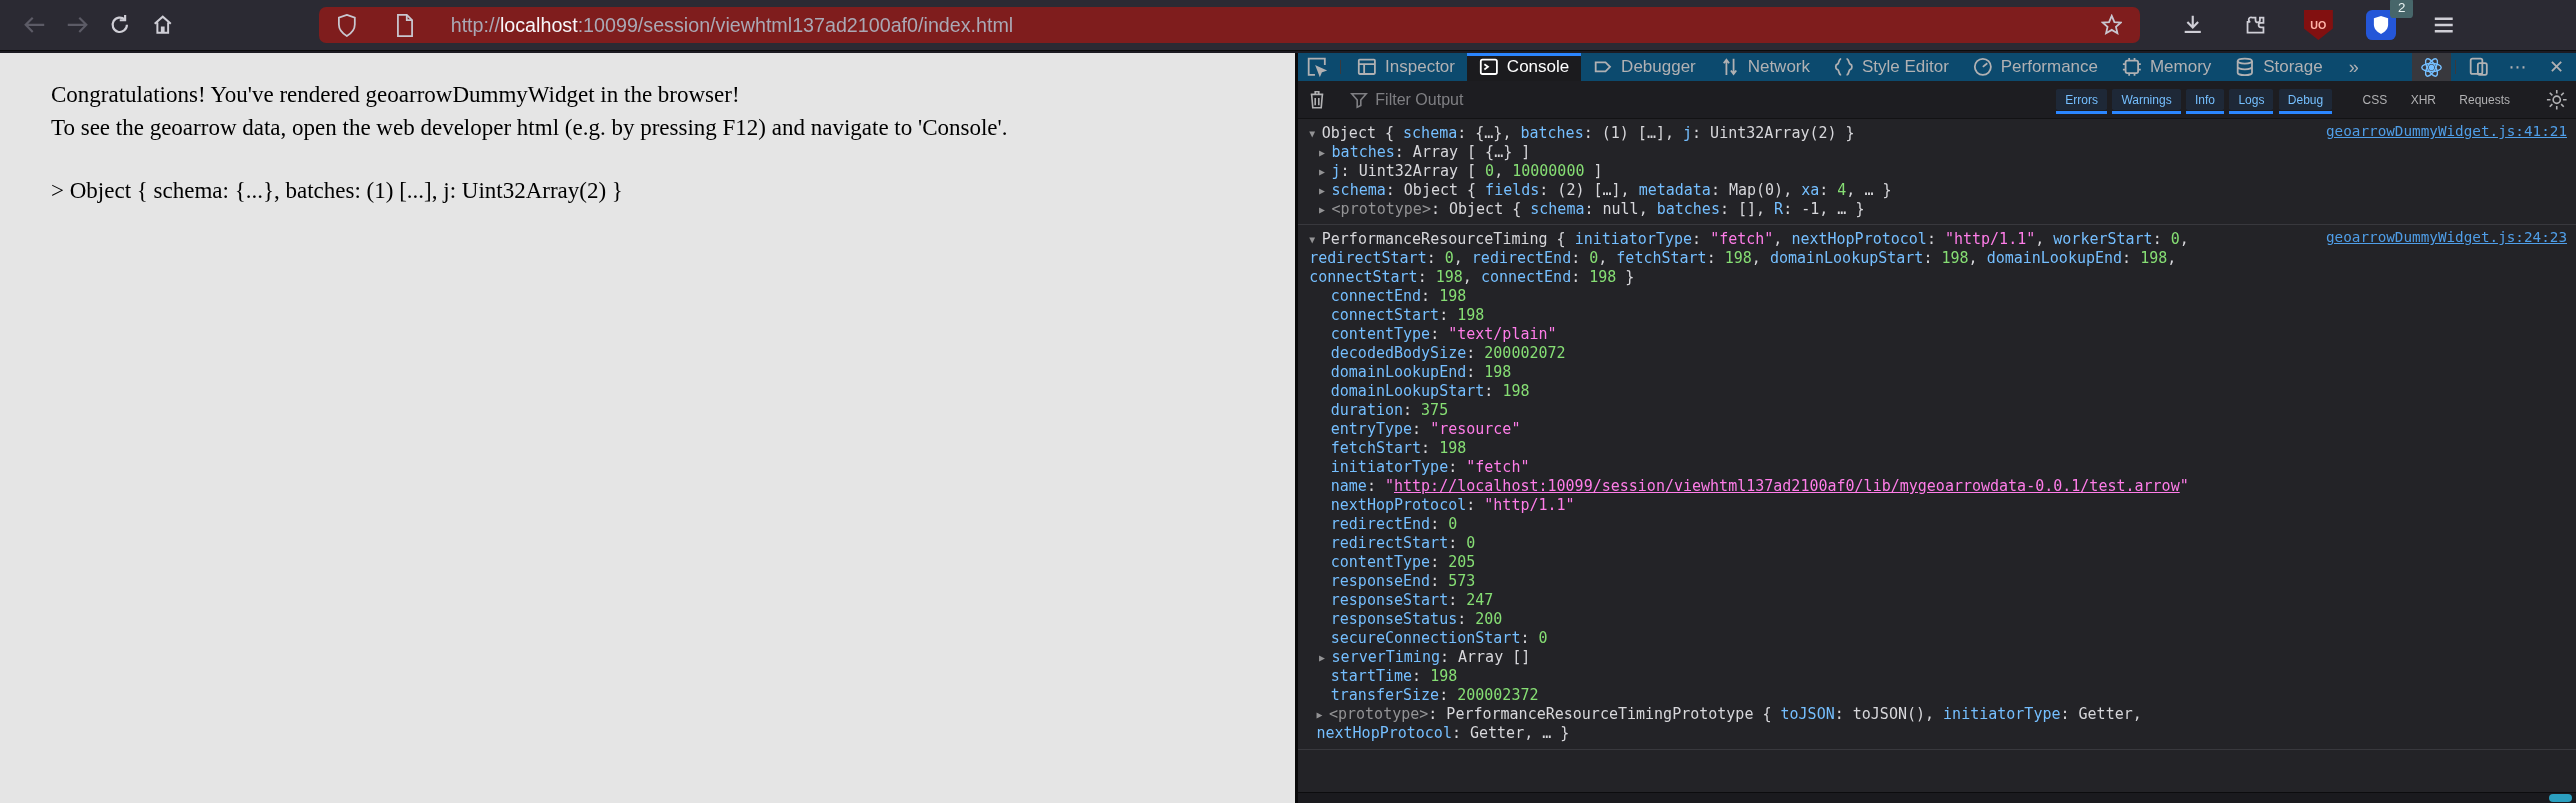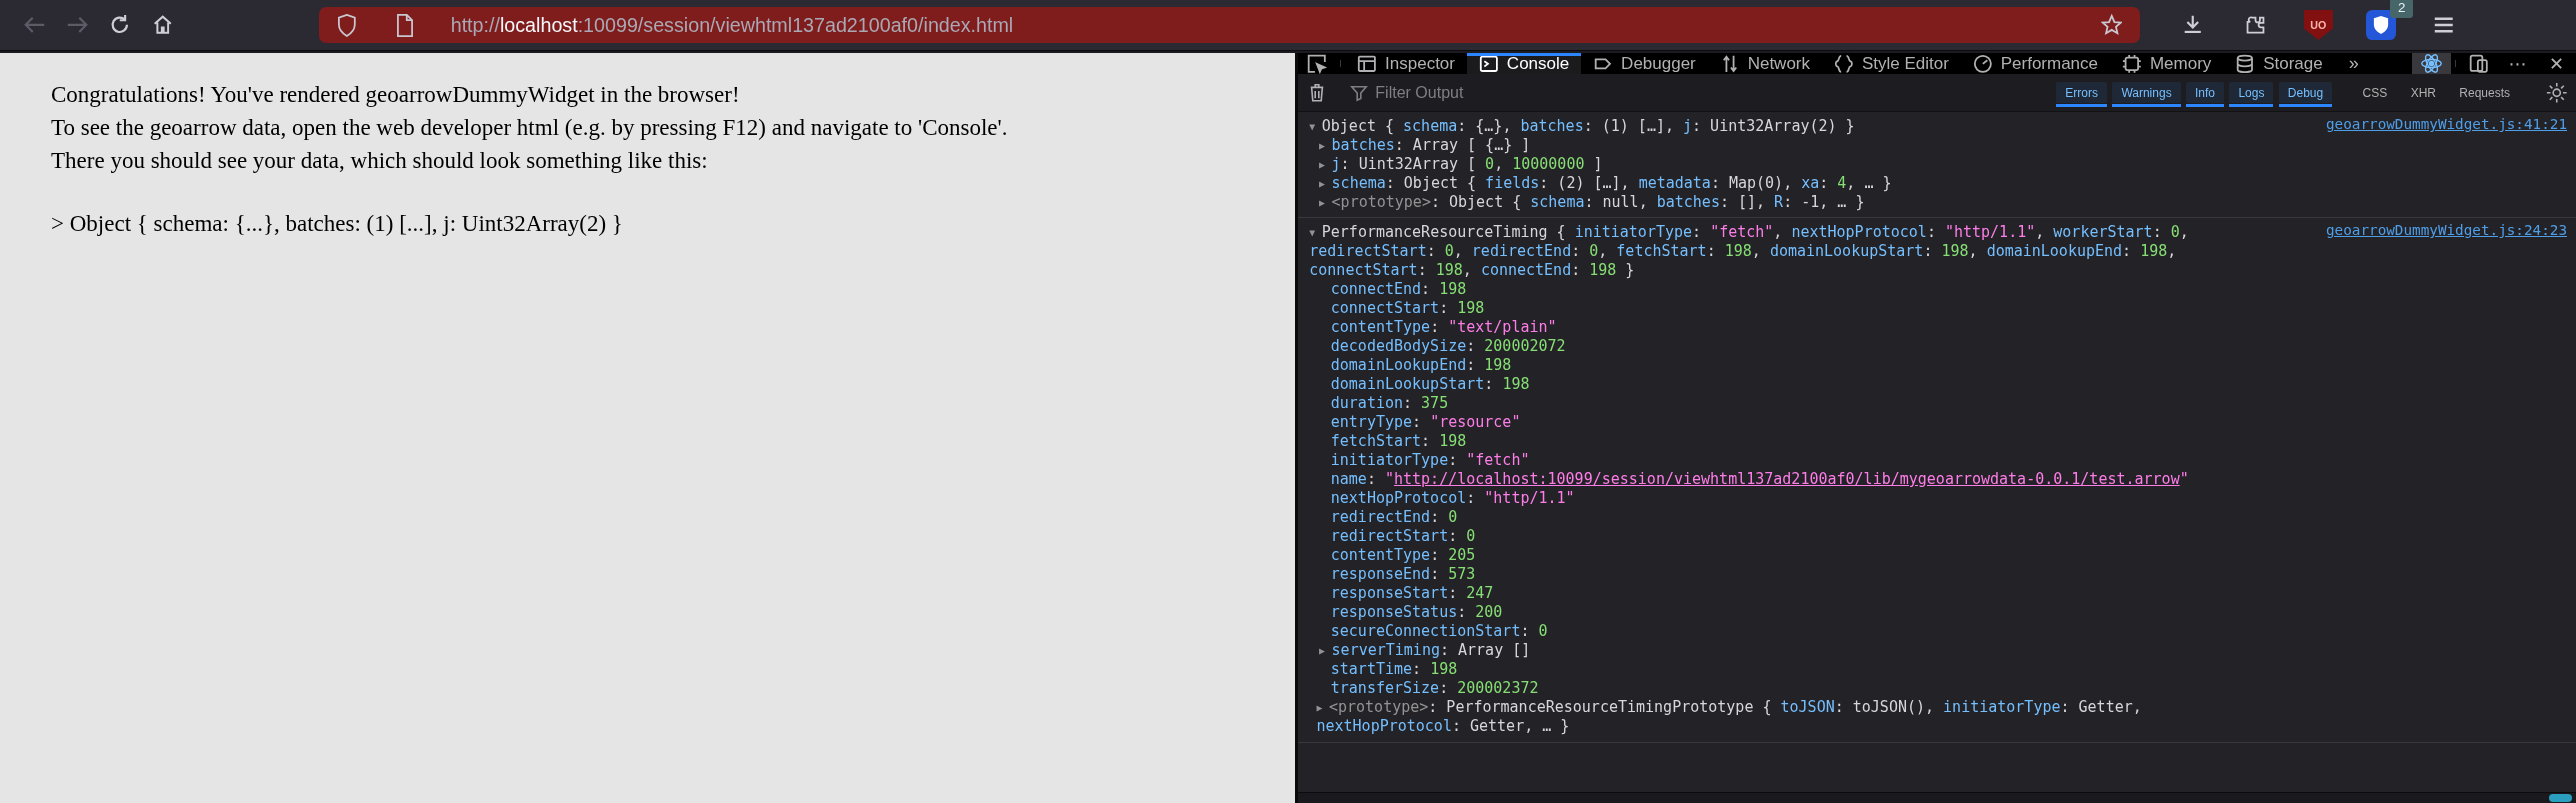--- a/index.html
+++ b/index.html
@@ -32,21 +32,21 @@
   
   #content { position:absolute; top:53px; left:0; width:2576px; height:751px; display:flex; }
   #page { width:1295px; height:100%; background:#e5e5e5; color:#000;
     font-family:"Liberation Serif", serif; font-size:23px; line-height:33px; padding:25px 0 16px 51px; }
   #page .obj-line { margin-top:30px; }
   #splitter { width:2.7px; background:#0a0a0b; }
 
   
   #devtools { flex:1 1 auto; height:100%; background:#232327; display:flex; flex-direction:column;
     font-family:"Liberation Sans", sans-serif; }
-  #dt-tabs { height:21px; background:#000000; display:flex; align-items:stretch; flex:0 0 auto; color:#b1b1b3; }
+  #dt-tabs { height:28px; background:#0c4a6e; display:flex; align-items:stretch; flex:0 0 auto; color:#b1b1b3; }
   .dtab { display:flex; align-items:center; gap:7.2px; padding:0 11.6px; font-size:17px; position:relative; flex:0 0 auto; }
   .dtab .ticon { display:flex; align-items:center; justify-content:center; width:21.5px; }
   .dtab.active { color:#ffffff; background:#1b1b1e; }
   .dtab.active::before { content:""; position:absolute; top:0; left:0; right:0; height:2.7px; background:#2b86ff; }
   .vsep { width:0.9px; background:#3a3a3e; margin:7.2px 3.6px; flex:0 0 auto; }
   .tool-ic { width:39px; display:flex; align-items:center; justify-content:center; color:#b1b1b3; flex:0 0 auto; font-size:18px; }
   .tool-ic.hl { background:#38383d; color:#75bfff; }
   #dt-tabs .grow, #dt-filter .grow { flex:1 1 auto; }
 
   #dt-filter { height:38px; background:#1d1d21; border-bottom:0.9px solid #121214; display:flex; align-items:center; flex:0 0 auto; color:#b1b1b3; }
@@ -166,21 +166,20 @@
           </svg>
       </span>
     </div>
   </div>
 </header>
 
 <div id="content">
   <main id="page">
     <div>Congratulations! You've rendered geoarrowDummyWidget in the browser!</div>
     <div>To see the geoarrow data, open the web developer html (e.g. by pressing F12) and navigate to 'Console'.</div>
-    <div>There you should see your data, which should look something like this:</div>
     <div class="obj-line">&gt; Object { schema: {...}, batches: (1) [...], j: Uint32Array(2) }</div>
   </main>
 
   <div id="splitter"></div>
 
   <section id="devtools">
     <div id="dt-tabs">
       <div class="tool-ic">
         <svg width="21.5" height="21.5" viewBox="0 0 24 24" fill="none" stroke="currentColor" stroke-width="2">
             <path d="M21 10V3H3v18h7"></path>

